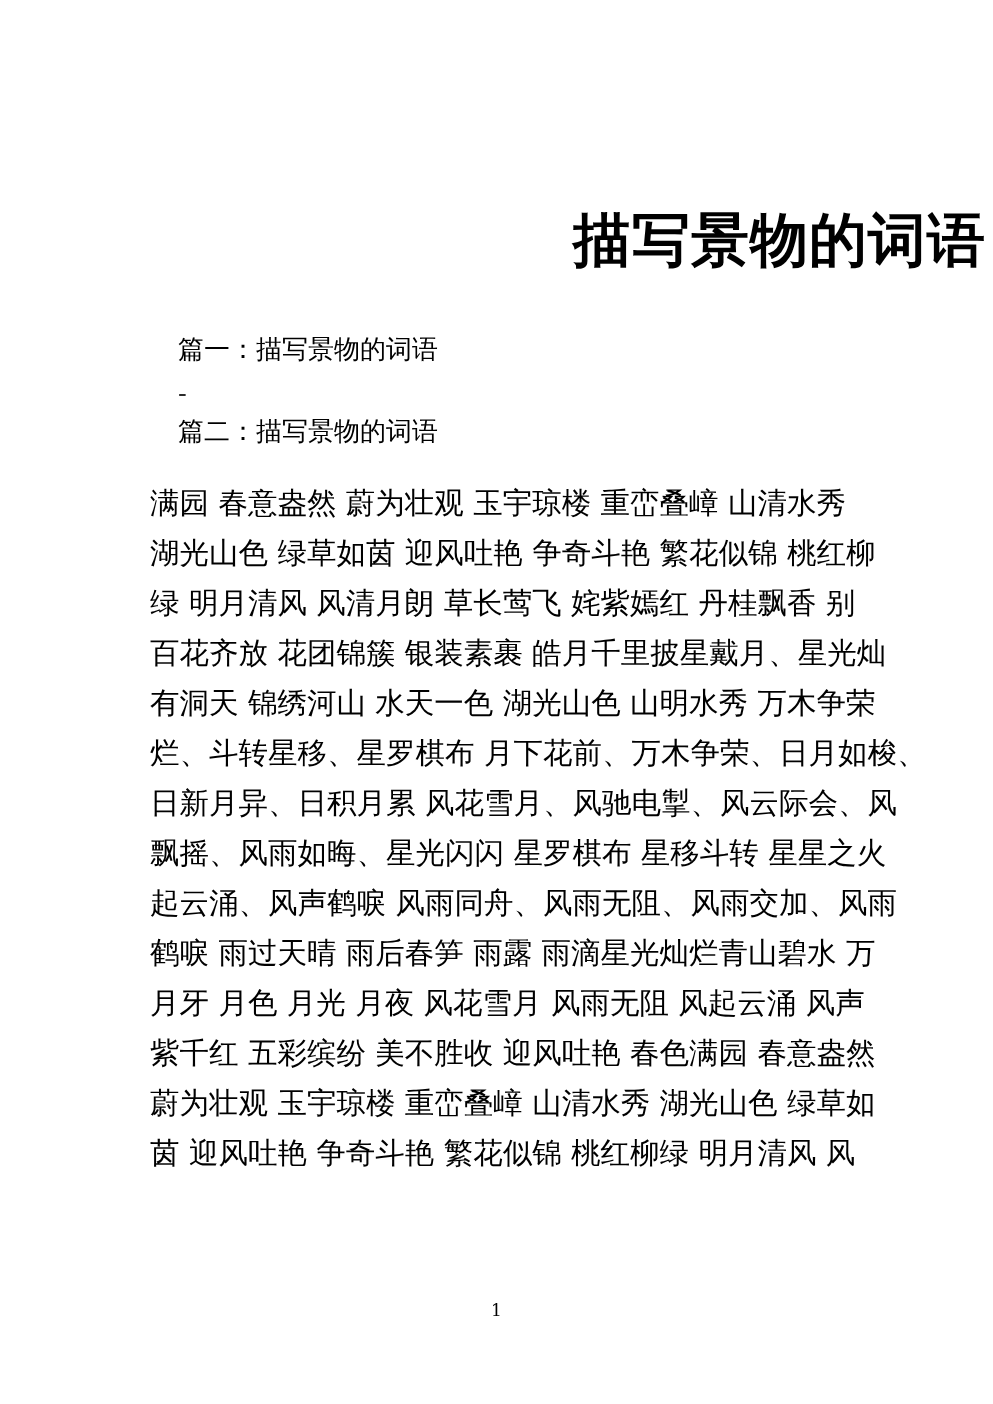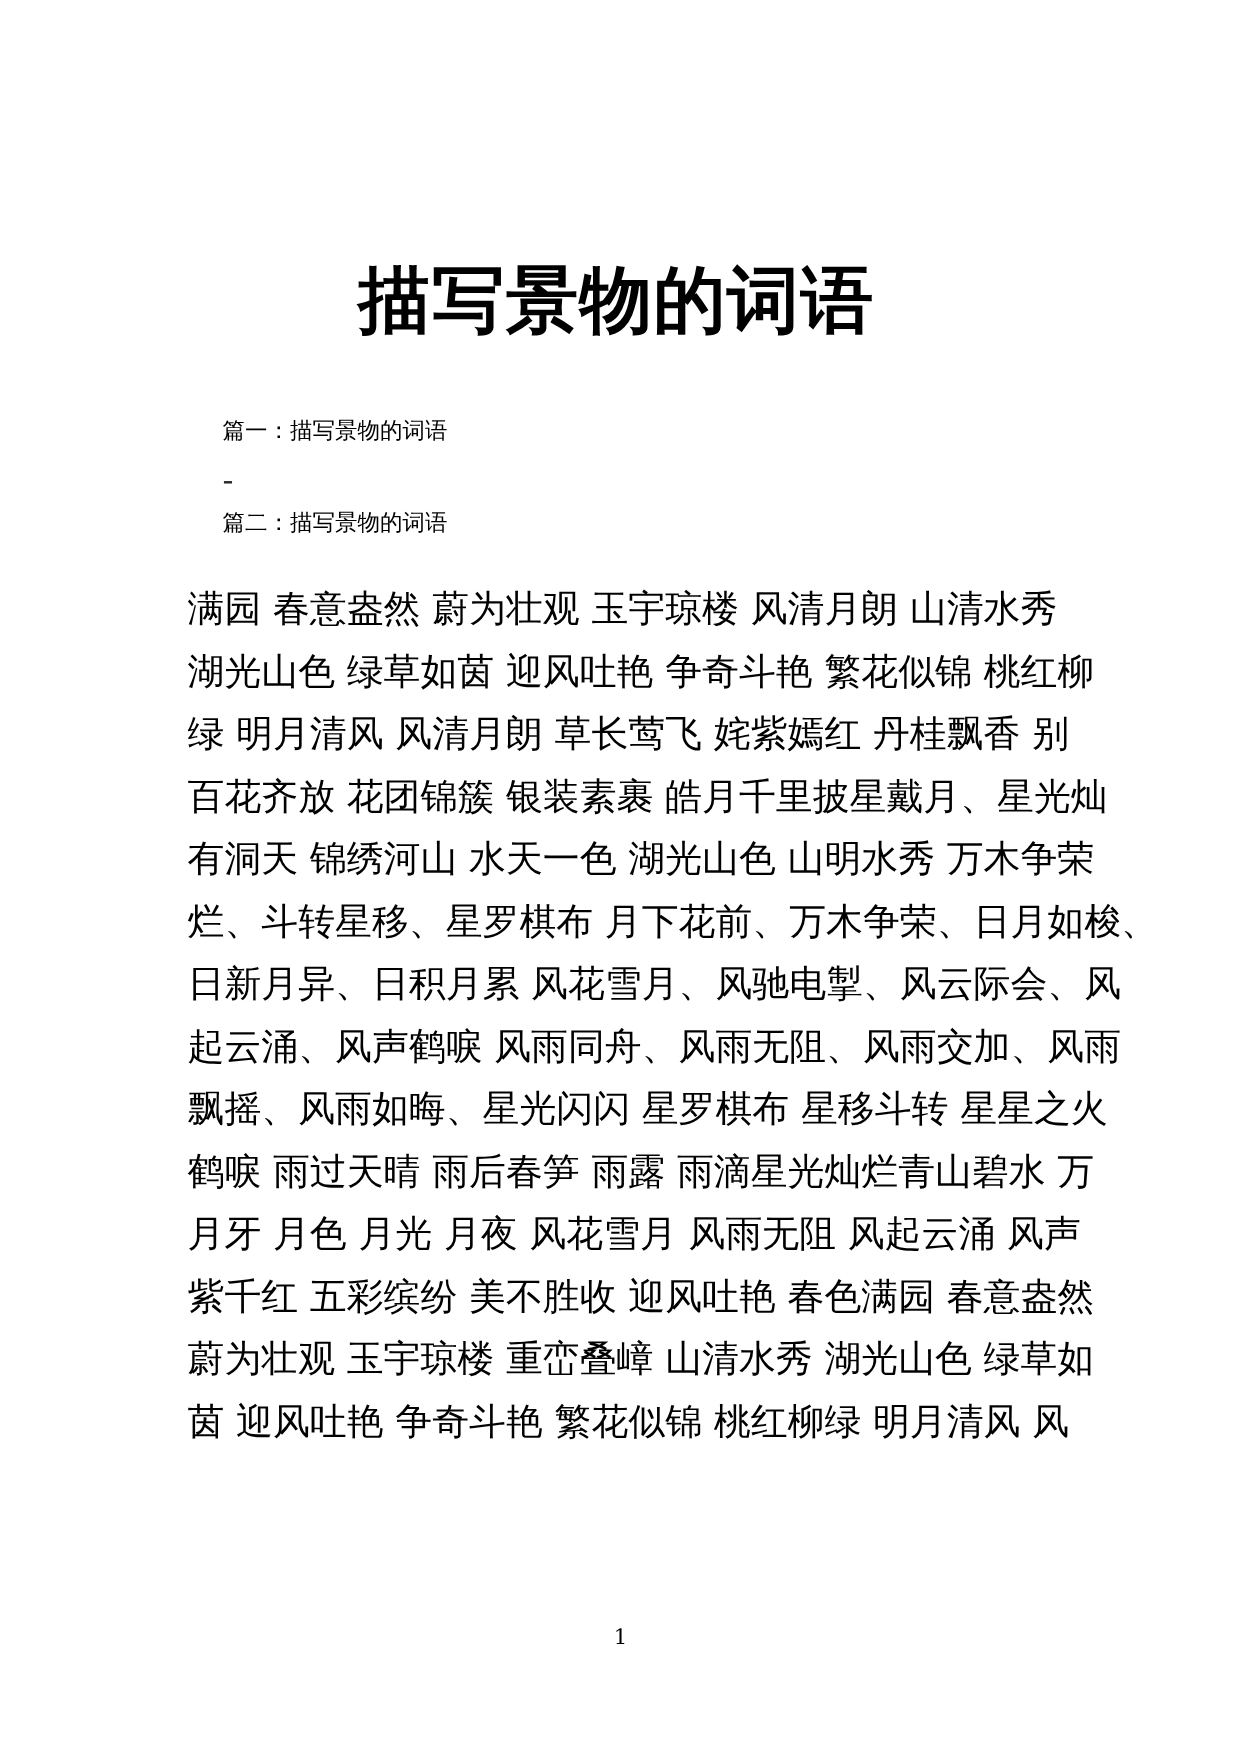--- a/index.html
+++ b/index.html
@@ -21,39 +21,39 @@
     overflow: hidden;
     box-sizing: border-box;
   }
 
   
   .doc-title {
     position: absolute;
     left: 0;
     top: 168px;
     width: 986px;
-    text-align: center;
+    text-align: right;
     font-size: 58px;
     font-weight: bold;
     line-height: 1.15;
     letter-spacing: 1px;
     font-family: "DejaVu Serif", "Liberation Serif", serif;
     white-space: nowrap;
   }
 
   
   .content {
     position: absolute;
     left: 150px;
     top: 336px;
     width: 700px;
   }
 
   .section-heading {
-    font-size: 18px;
+    font-size: 26px;
     line-height: 1.0;
     font-family: "DejaVu Serif", "Liberation Serif", serif;
     white-space: nowrap;
     margin: 0 0 0 28px;
   }
 
   .spacer-rule {
     height: 56px;
     position: relative;
   }
@@ -114,29 +114,29 @@
 
     <div class="spacer-rule">
       <span class="dash-mark">-</span>
     </div>
 
     <p class="section-heading">篇二：描写景物的词语</p>
 
     <div class="gap-after-heading2"></div>
 
     <div class="idiom-block">
-      <span class="idiom-line">满园  春意盎然  蔚为壮观  玉宇琼楼  风清月朗  山清水秀</span>
+      <span class="idiom-line">满园  春意盎然  蔚为壮观  玉宇琼楼  重峦叠嶂  山清水秀</span>
       <span class="idiom-line">湖光山色  绿草如茵  迎风吐艳  争奇斗艳  繁花似锦  桃红柳</span>
       <span class="idiom-line">绿  明月清风  风清月朗  草长莺飞  姹紫嫣红  丹桂飘香  别</span>
       <span class="idiom-line">百花齐放  花团锦簇  银装素裹  皓月千里披星戴月、星光灿</span>
       <span class="idiom-line">有洞天  锦绣河山  水天一色  湖光山色  山明水秀  万木争荣</span>
       <span class="idiom-line">烂、斗转星移、星罗棋布  月下花前、万木争荣、日月如梭、</span>
       <span class="idiom-line">日新月异、日积月累  风花雪月、风驰电掣、风云际会、风</span>
+      <span class="idiom-line">飘摇、风雨如晦、星光闪闪  星罗棋布  星移斗转  星星之火</span>
       <span class="idiom-line">起云涌、风声鹤唳  风雨同舟、风雨无阻、风雨交加、风雨</span>
-      <span class="idiom-line">飘摇、风雨如晦、星光闪闪  星罗棋布  星移斗转  星星之火</span>
       <span class="idiom-line">鹤唳  雨过天晴  雨后春笋  雨露  雨滴星光灿烂青山碧水  万</span>
       <span class="idiom-line">月牙  月色  月光  月夜  风花雪月  风雨无阻  风起云涌  风声</span>
       <span class="idiom-line">紫千红  五彩缤纷  美不胜收  迎风吐艳  春色满园  春意盎然</span>
       <span class="idiom-line">蔚为壮观  玉宇琼楼  重峦叠嶂  山清水秀  湖光山色  绿草如</span>
       <span class="idiom-line">茵  迎风吐艳  争奇斗艳  繁花似锦  桃红柳绿  明月清风  风</span>
     </div>
 
   </div>
 
   <div class="page-number">1</div>

